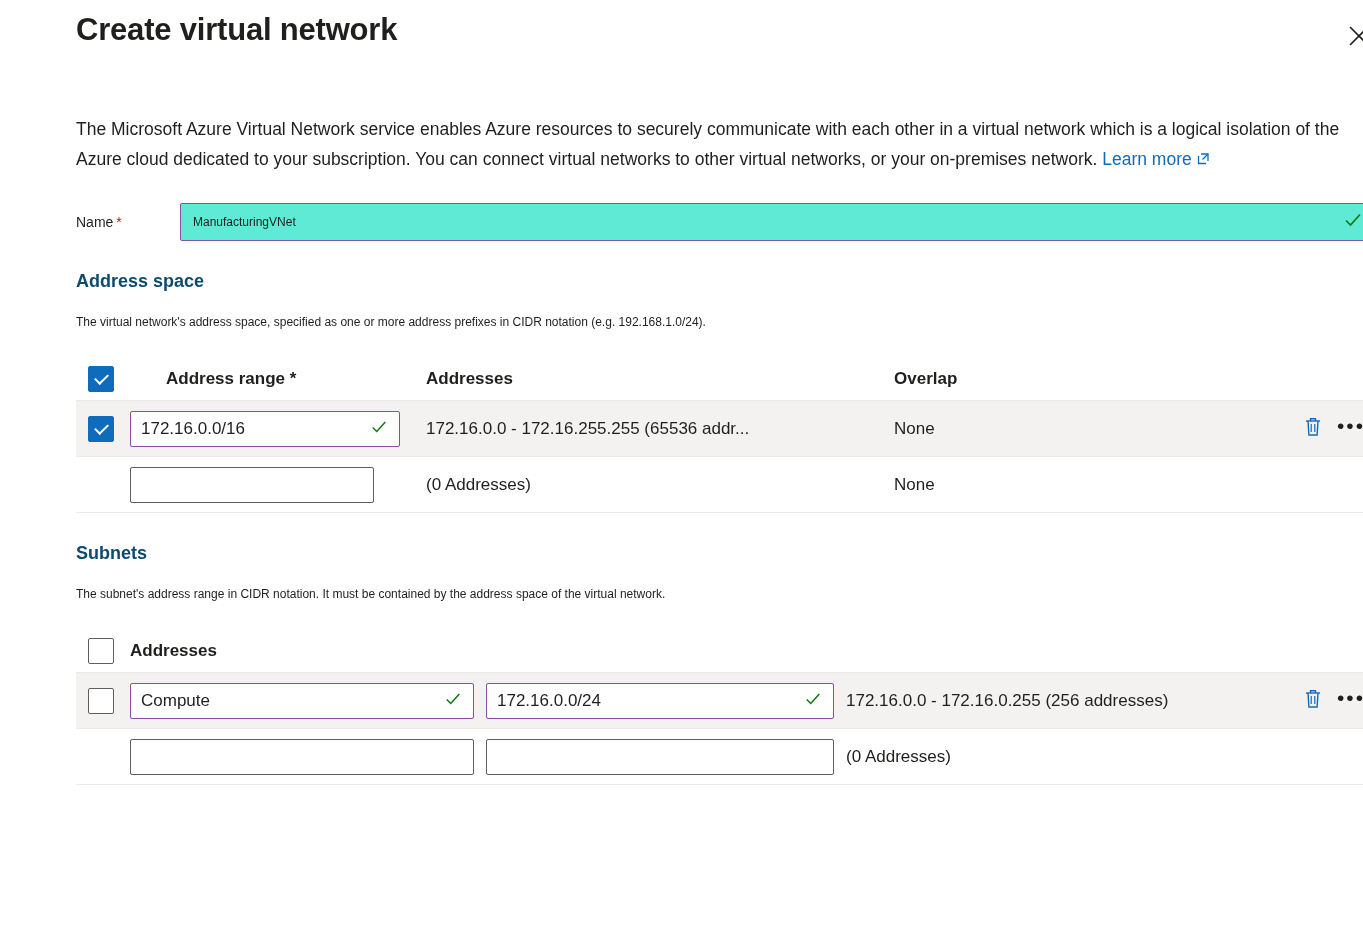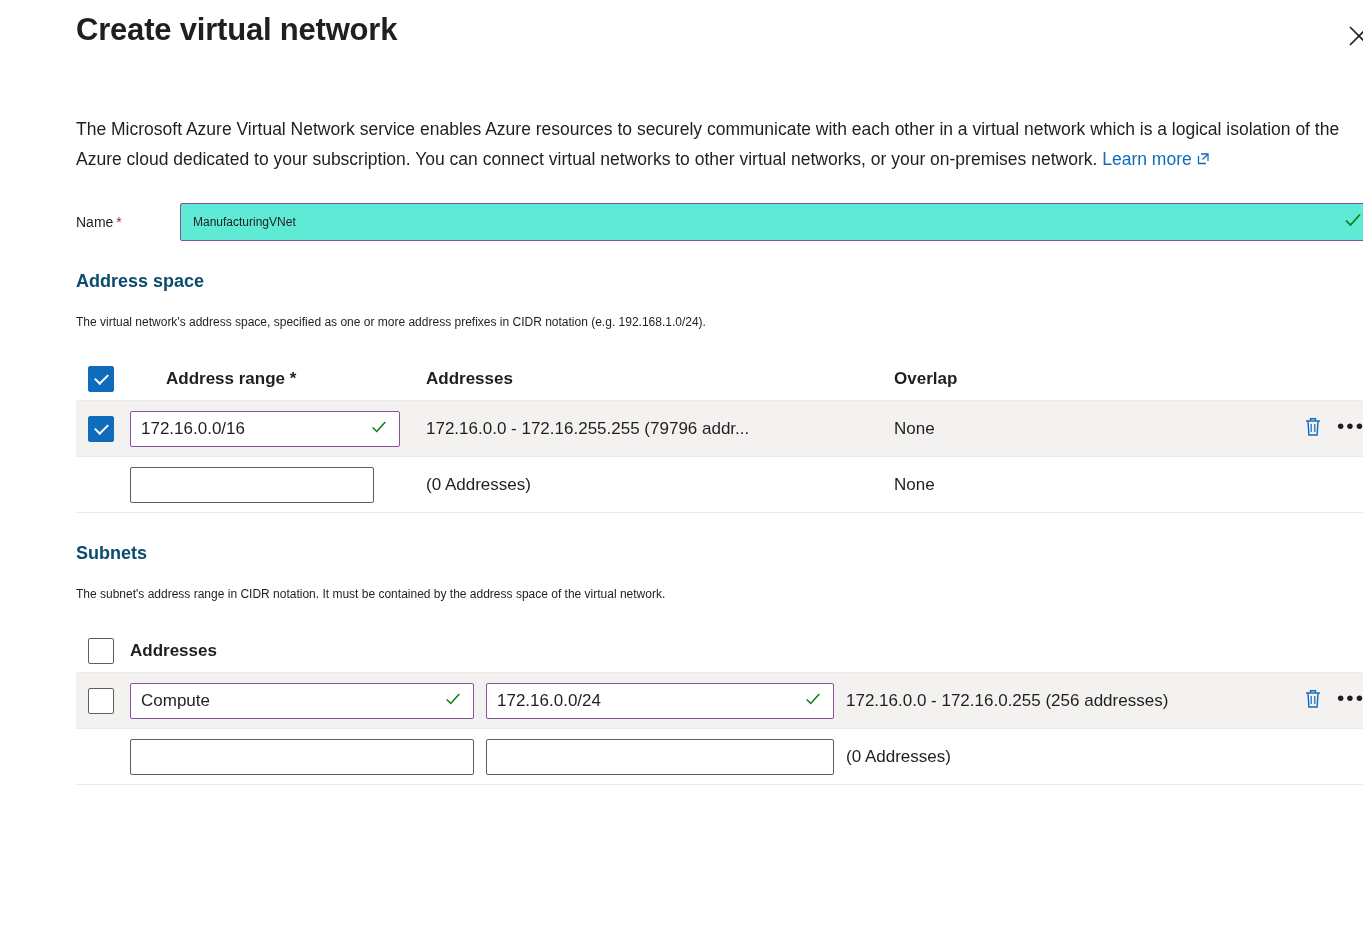--- a/index.html
+++ b/index.html
@@ -294,21 +294,21 @@
       <div class="as-c1">
         <span class="cell-input-wrap">
           <input class="cell-input" style="width: 270px;" type="text" value="172.16.0.0/16">
           <span class="check-mark">
             <svg width="18" height="18" viewBox="0 0 20 20" aria-hidden="true">
               <path d="M3 10.5 L7.5 15 L17 4.5" stroke="#107c10" stroke-width="1.7" fill="none"></path>
             </svg>
           </span>
         </span>
       </div>
-      <div class="cell-text as-c2">172.16.0.0 - 172.16.255.255 (79796 addr...</div>
+      <div class="cell-text as-c2">172.16.0.0 - 172.16.255.255 (65536 addr...</div>
       <div class="cell-text as-c3">None</div>
       <div class="as-actions">
         <button class="icon-btn">
           <span>
             <svg width="20" height="22" viewBox="0 0 20 22" aria-hidden="true">
               <path d="M3 5 H17" stroke="#0f6cbd" stroke-width="1.4"></path>
               <path d="M7.5 5 V2.8 H12.5 V5" stroke="#0f6cbd" stroke-width="1.4" fill="none"></path>
               <path d="M5 5 L5.9 19 H14.1 L15 5" stroke="#0f6cbd" stroke-width="1.4" fill="none"></path>
               <path d="M8.2 8 V16 M11.8 8 V16" stroke="#0f6cbd" stroke-width="1.2"></path>
             </svg>

